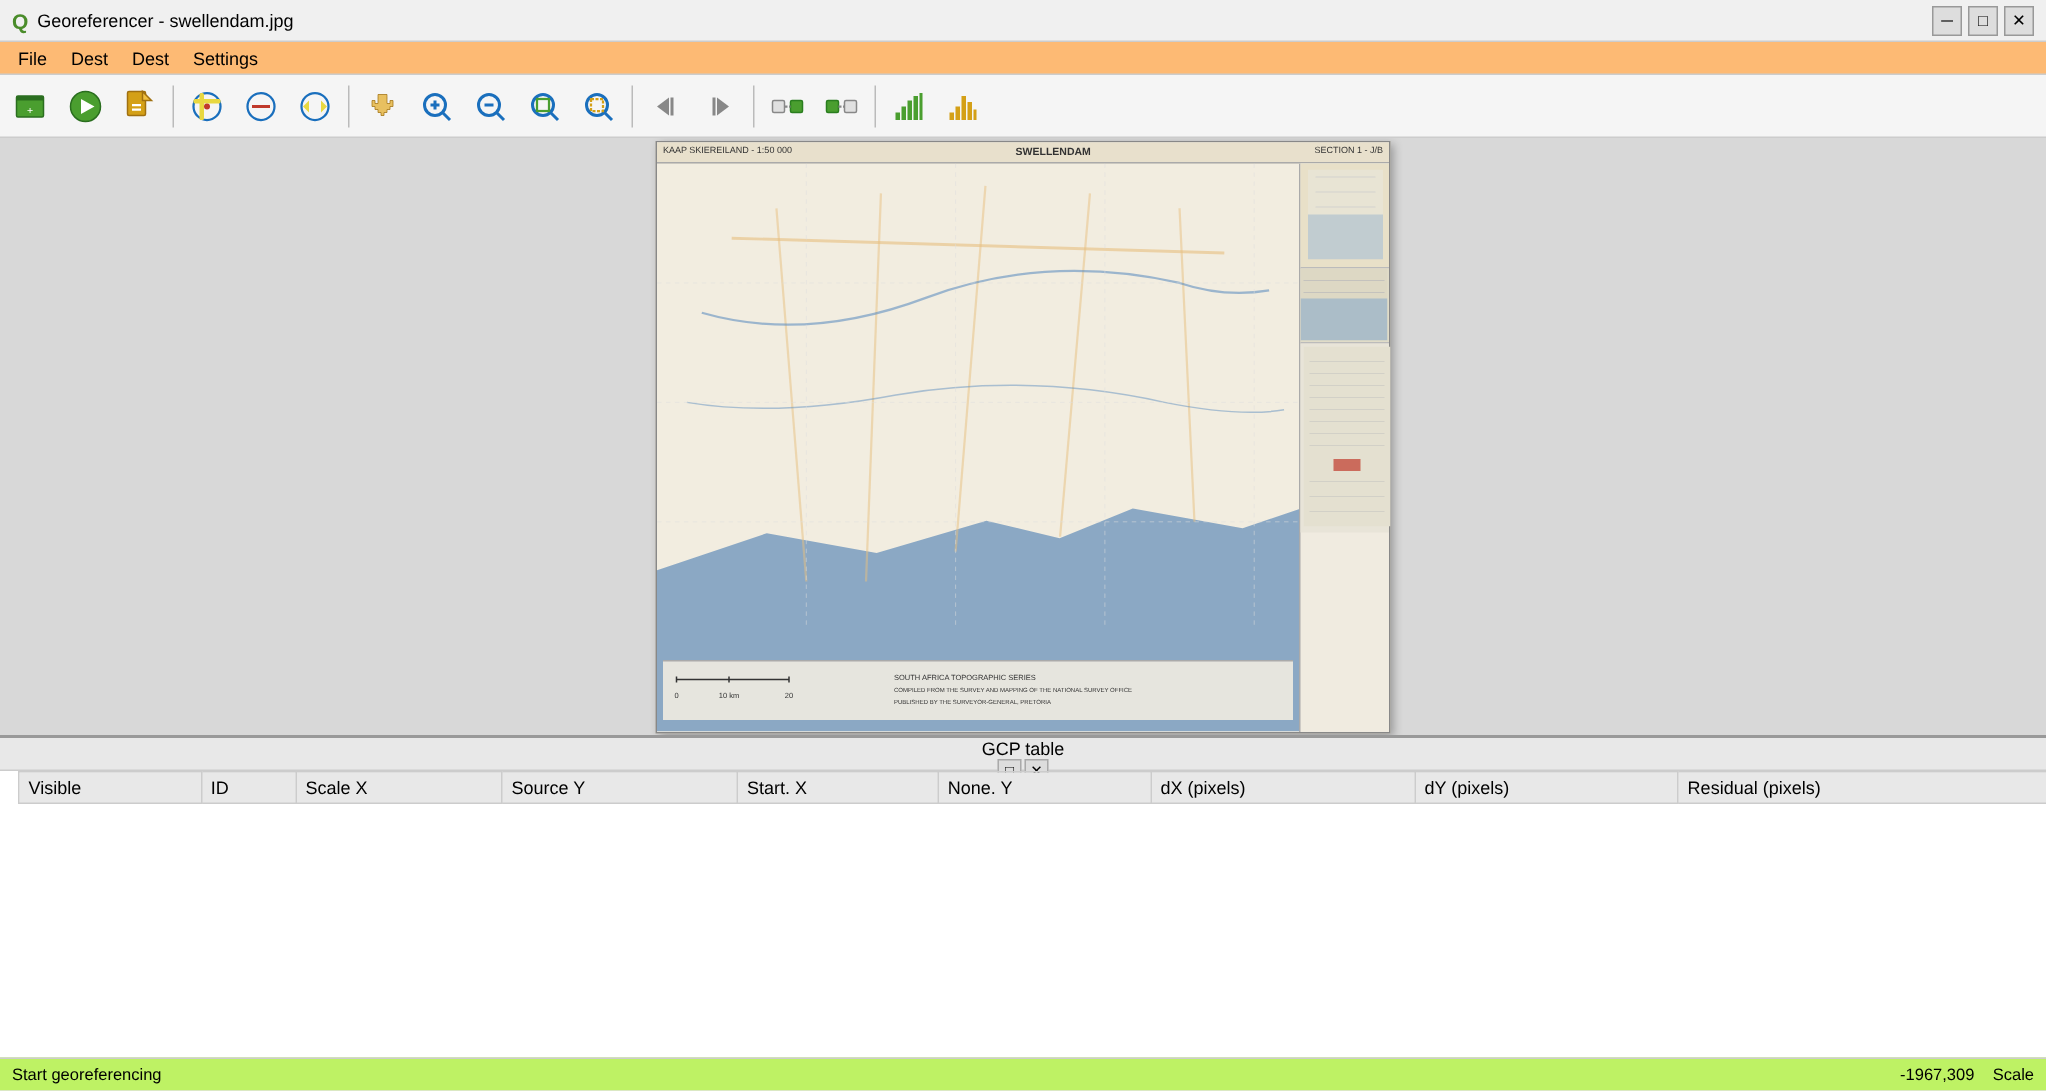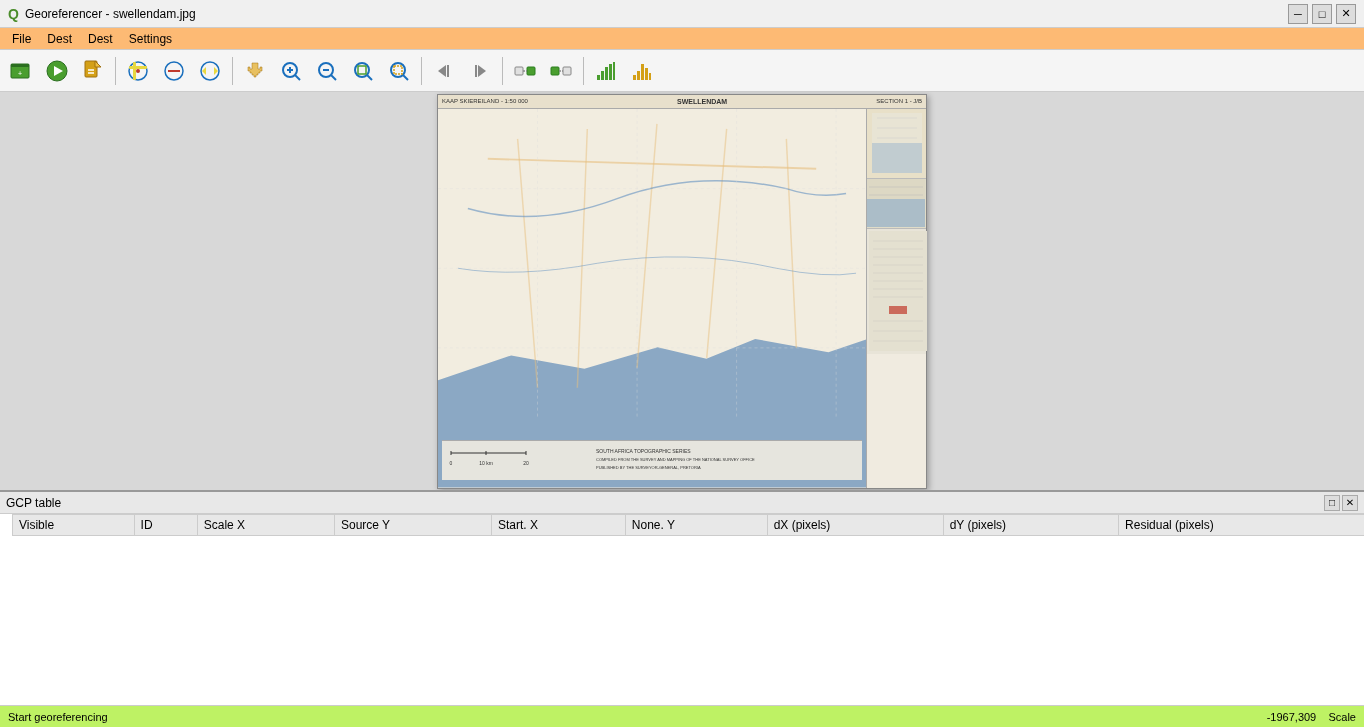--- a/index.html
+++ b/index.html
@@ -123,20 +123,21 @@
       flex-direction: column;
     }
     #gcp-panel-header {
       height: 22px;
       background: #e8e8e8;
       border-bottom: 1px solid #ccc;
       display: flex;
       align-items: center;
       justify-content: space-between;
       padding: 0 6px;
+      flex-direction: column;
     }
     #gcp-panel-title {
       font-size: 12px;
       font-weight: normal;
     }
     #gcp-panel-controls {
       display: flex;
       gap: 2px;
     }
     .panel-ctrl-btn {

